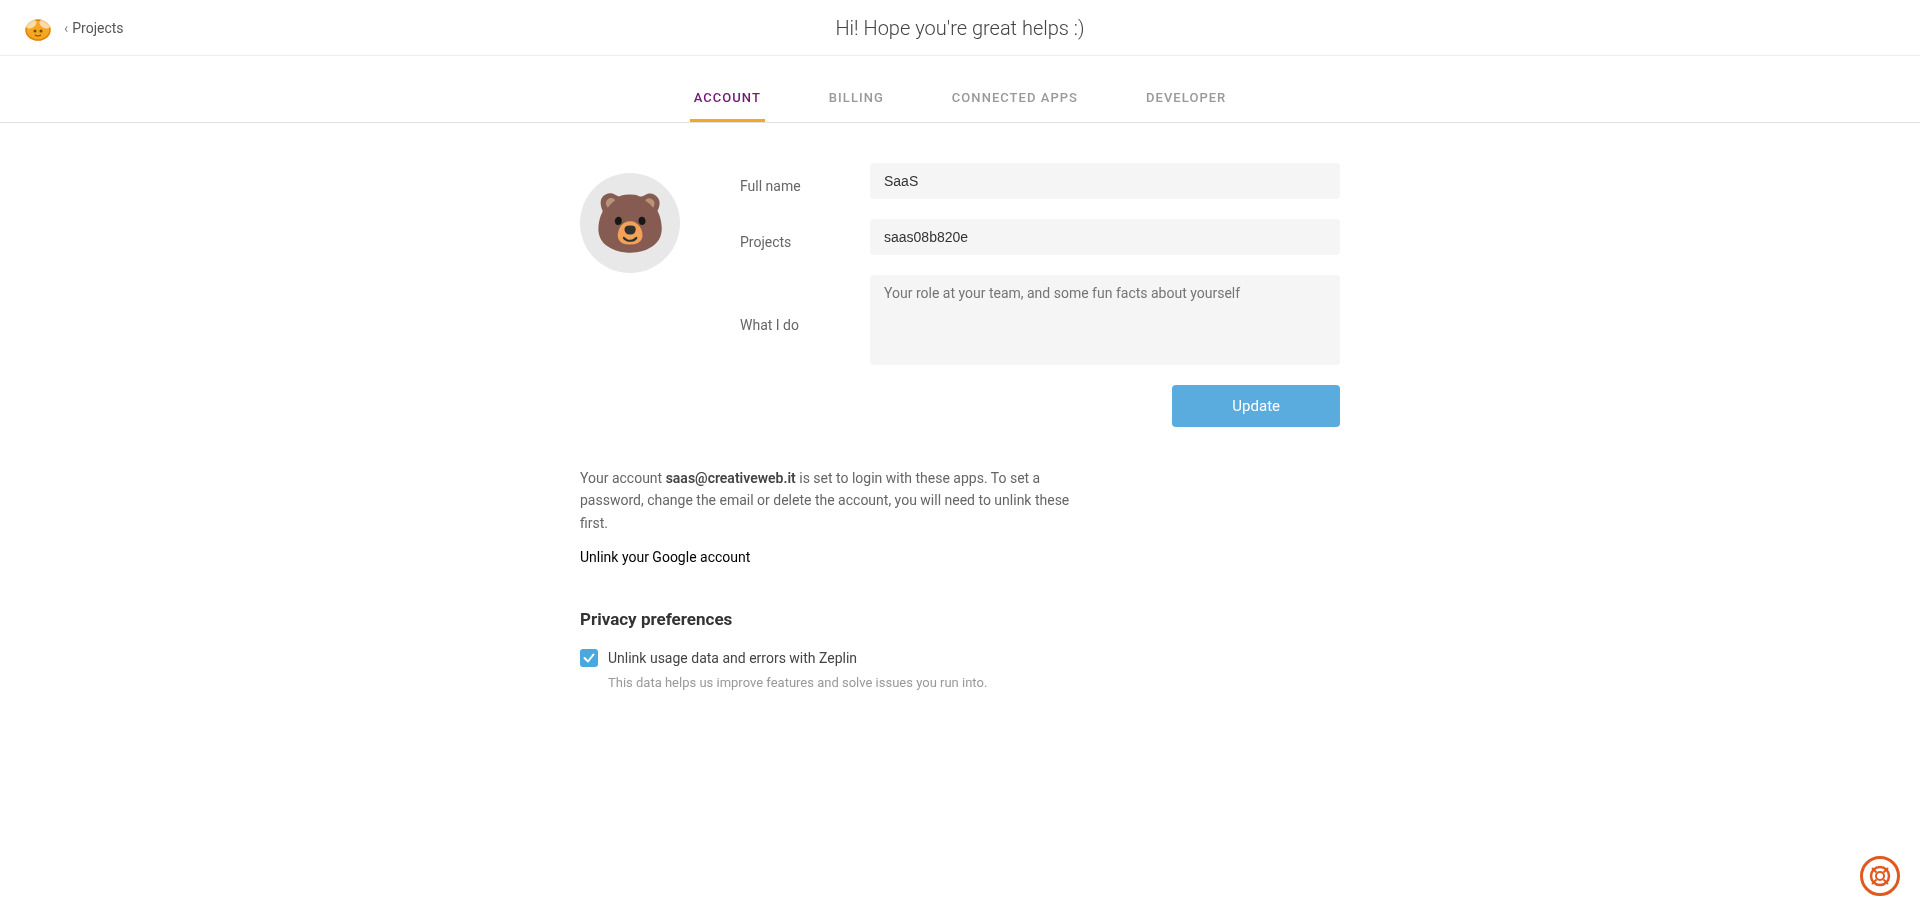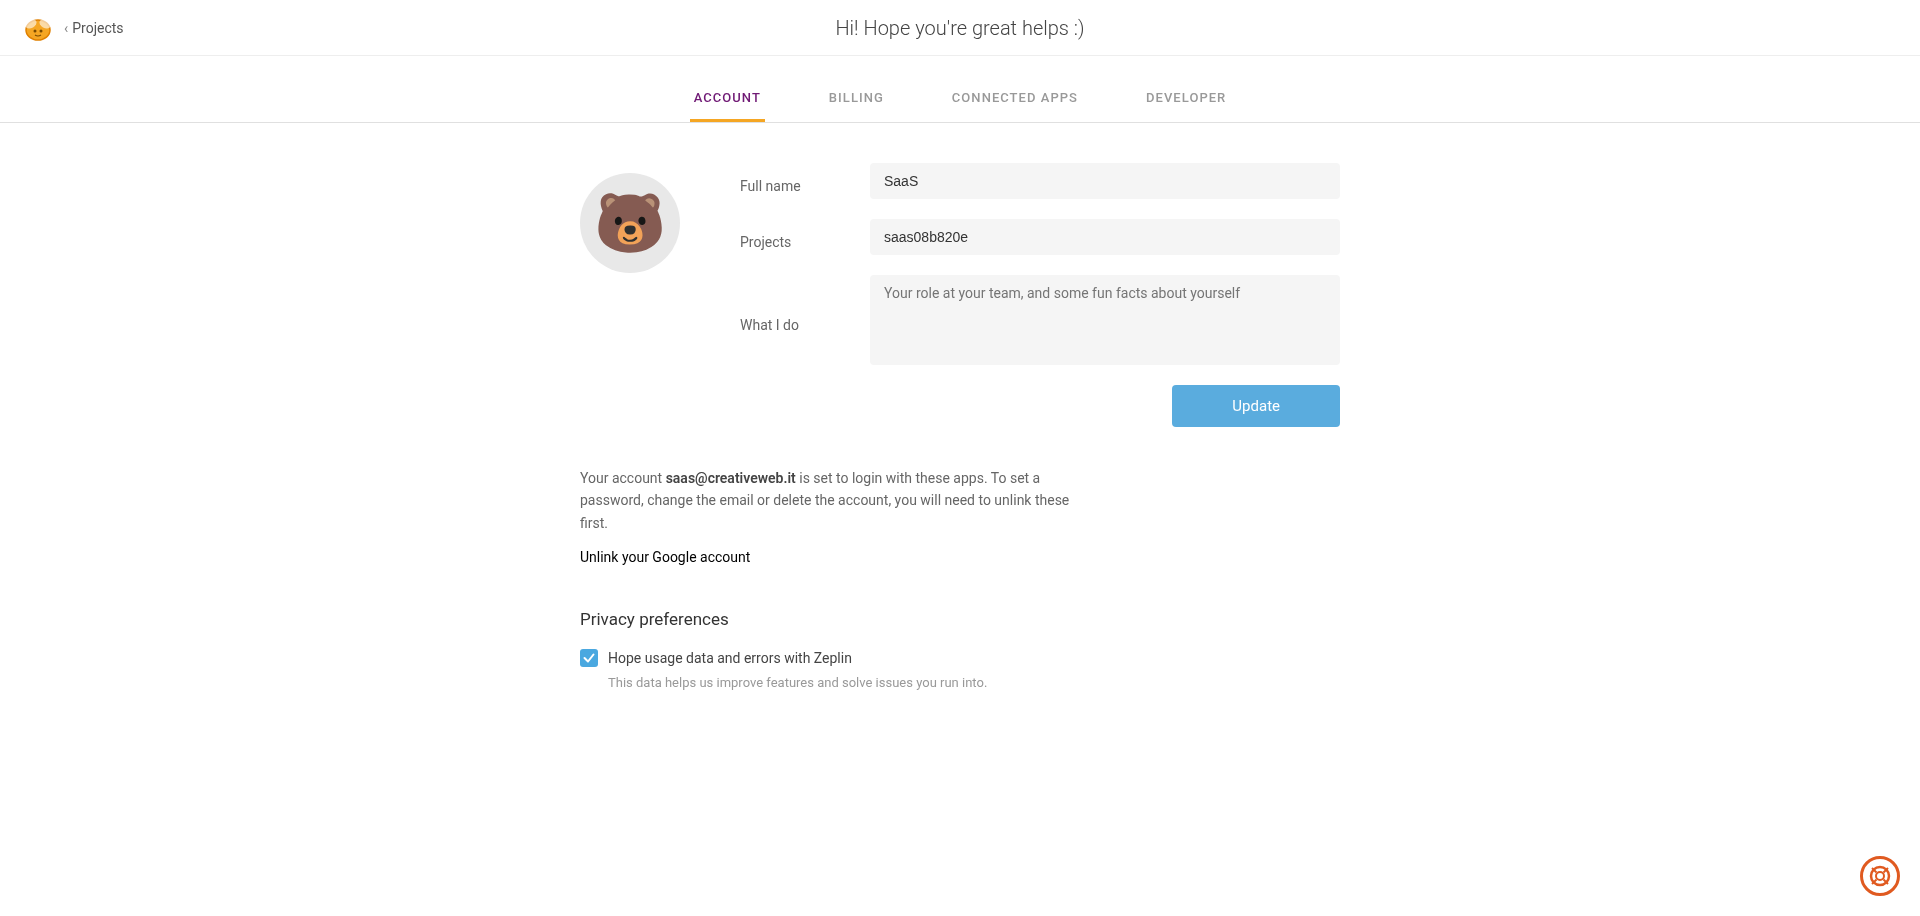--- a/index.html
+++ b/index.html
@@ -184,21 +184,21 @@
       display: block;
       margin-top: 12px;
     }
 
     
     .privacy-section {
       margin-top: 40px;
     }
     .privacy-title {
       font-size: 17px;
-      font-weight: 400;
+      font-weight: 700;
       color: #333;
       margin-bottom: 20px;
     }
     .checkbox-row {
       display: flex;
       align-items: center;
       gap: 10px;
       margin-bottom: 8px;
     }
     .checkbox-custom {
@@ -317,21 +317,21 @@
 
   <div class="privacy-section">
     <h2 class="privacy-title">Privacy preferences</h2>
 
     <div class="checkbox-row">
       <div class="checkbox-custom">
         <svg viewBox="0 0 12 12" xmlns="http://www.w3.org/2000/svg">
           <polyline points="1.5,6 5,9.5 10.5,2.5" stroke="white" stroke-width="2" fill="none" stroke-linecap="round" stroke-linejoin="round"></polyline>
         </svg>
       </div>
-      <span class="checkbox-label">Hope usage data and errors with Zeplin</span>
+      <span class="checkbox-label">Unlink usage data and errors with Zeplin</span>
     </div>
     <p class="checkbox-description">This data helps us improve features and solve issues you run into.</p>
   </div>
 
 </div>
 
 <div class="support-btn">
   <svg width="22" height="22" viewBox="0 0 22 22" xmlns="http://www.w3.org/2000/svg">
     <circle cx="11" cy="11" r="9" fill="none" stroke="#e05a20" stroke-width="2.5"></circle>
     <circle cx="11" cy="11" r="4" fill="none" stroke="#e05a20" stroke-width="2"></circle>

